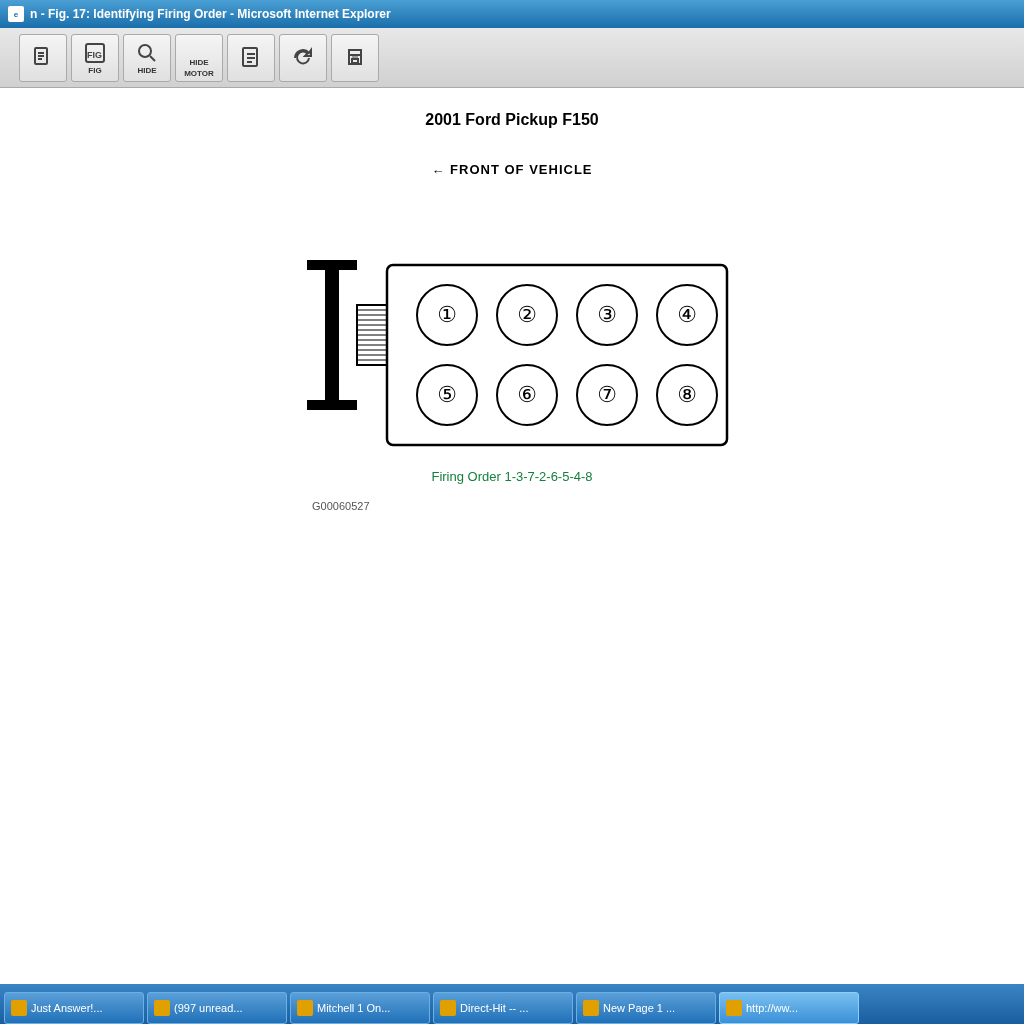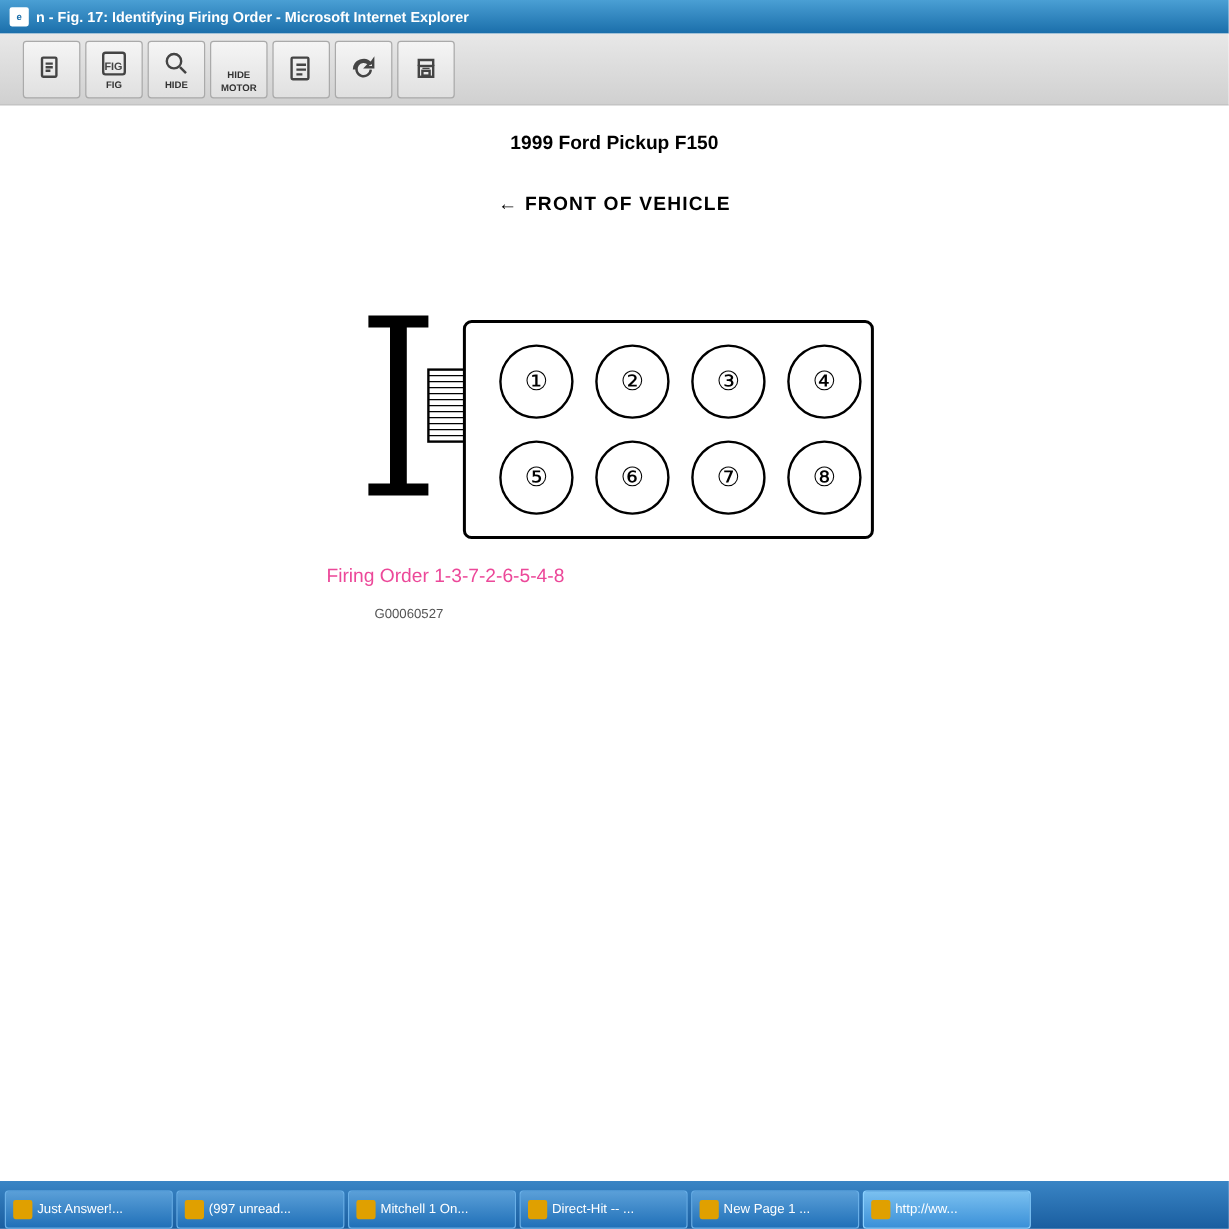--- a/index.html
+++ b/index.html
@@ -188,27 +188,27 @@
       <path d="M6 9V4h12v5"></path>
       <rect x="9" y="13" width="6" height="4"></rect>
       <line x1="9" y1="11" x2="15" y2="11" stroke-width="1"></line>
     </svg>
   </button>
 </div>
 
 <div class="main-content">
 
   <div class="page-title">
-    <p>1999 Ford Pickup F150</p>
+    <p>2001 Ford Pickup F150</p>
   </div>
 
   <div class="diagram-container">
     <div style="position:relative; width: 480px;">
 
-      <div style="text-align:center; font-size:16px; font-weight:bold; margin-bottom:8px; letter-spacing:1px;">← FRONT OF VEHICLE</div>
+      <div style="text-align:center; font-size:13px; font-weight:bold; margin-bottom:8px; letter-spacing:1px;">← FRONT OF VEHICLE</div>
 
       <svg width="480" height="280" viewBox="0 0 480 280" style="display:block; margin: 0 auto;">
 
         <g>
 
           <line x1="60" y1="80" x2="60" y2="220" stroke="#000" stroke-width="14"></line>
 
           <line x1="35" y1="80" x2="85" y2="80" stroke="#000" stroke-width="10"></line>
 
           <line x1="35" y1="220" x2="85" y2="220" stroke="#000" stroke-width="10"></line>
@@ -249,21 +249,21 @@
         <text x="255" y="217" text-anchor="middle" font-size="22" font-family="Arial">⑥</text>
 
         <circle cx="335" cy="210" r="30" fill="white" stroke="#000" stroke-width="2"></circle>
         <text x="335" y="217" text-anchor="middle" font-size="22" font-family="Arial">⑦</text>
 
         <circle cx="415" cy="210" r="30" fill="white" stroke="#000" stroke-width="2"></circle>
         <text x="415" y="217" text-anchor="middle" font-size="22" font-family="Arial">⑧</text>
 
       </svg>
 
-      <div style="text-align:left; font-size:16px; color:#ec4899; margin-top:4px;">Firing Order 1-3-7-2-6-5-4-8</div>
+      <div style="text-align:center; font-size:13px; color:#15803d; margin-top:4px;">Firing Order 1-3-7-2-6-5-4-8</div>
 
       <div style="text-align:left; font-size:11px; color:#555; margin-top:16px; margin-left:40px;">G00060527</div>
 
     </div>
   </div>
 </div>
 
 <div class="taskbar">
   <div class="taskbar-item">
     <div class="taskbar-item-icon">

